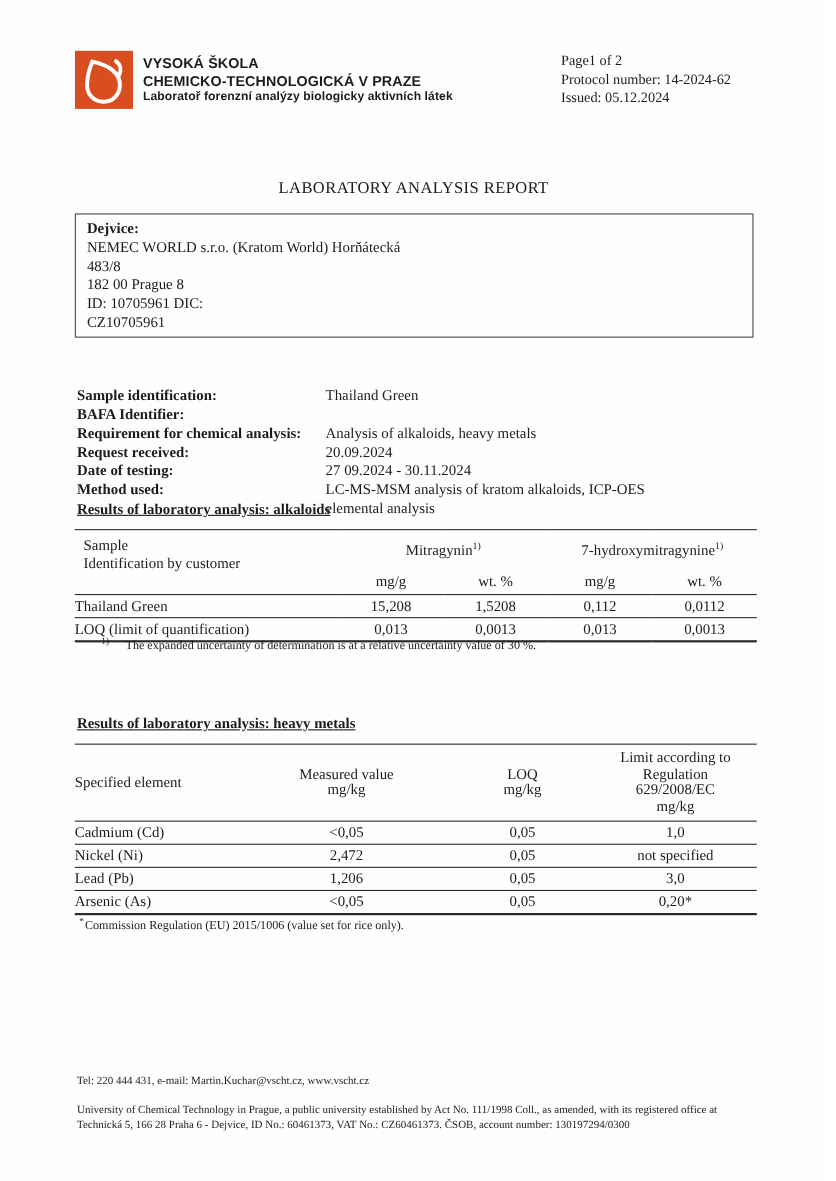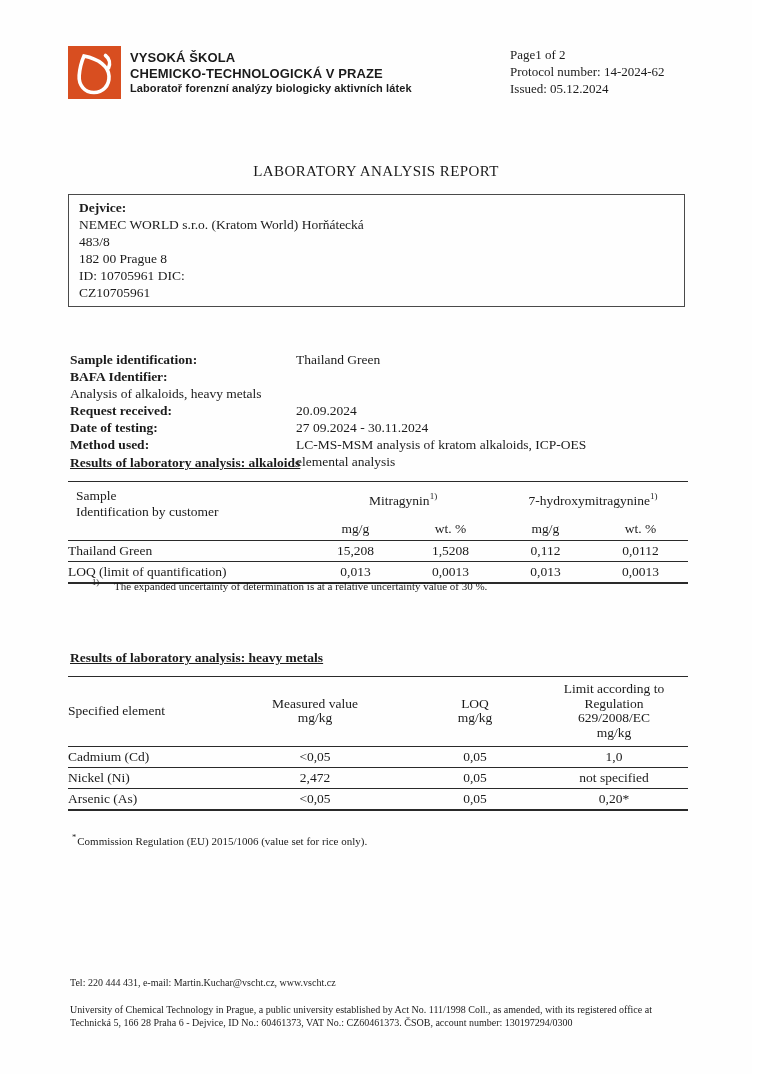--- a/index.html
+++ b/index.html
@@ -107,20 +107,21 @@
 
   <div class="sample-info">
     <div class="info-row">
       <div class="info-label">Sample identification:</div>
       <div class="info-value">Thailand Green</div>
     </div>
     <div class="info-row">
       <div class="info-label">BAFA Identifier:</div>
     </div>
     <div class="info-row">
+      <div class="info-label">Requirement for chemical analysis:</div>
       <div class="info-value">Analysis of alkaloids, heavy metals</div>
     </div>
     <div class="info-row">
       <div class="info-label">Request received:</div>
       <div class="info-value">20.09.2024</div>
     </div>
     <div class="info-row">
       <div class="info-label">Date of testing:</div>
       <div class="info-value">27 09.2024 - 30.11.2024</div>
     </div>
@@ -207,20 +208,26 @@
       <td class="num">&lt;0,05</td>
       <td class="num">0,05</td>
       <td class="num">1,0</td>
     </tr>
     <tr class="data-row">
       <td class="name-cell">Nickel (Ni)</td>
       <td class="num">2,472</td>
       <td class="num">0,05</td>
       <td class="num">not specified</td>
     </tr>
+    <tr class="data-row">
+      <td class="name-cell">Lead (Pb)</td>
+      <td class="num">1,206</td>
+      <td class="num">0,05</td>
+      <td class="num">3,0</td>
+    </tr>
     <tr class="data-row last">
       <td class="name-cell">Arsenic (As)</td>
       <td class="num">&lt;0,05</td>
       <td class="num">0,05</td>
       <td class="num">0,20*</td>
     </tr>
   </tbody>
     </table>
 
   <div class="met-footnote"><sup>*</sup><span>Commission Regulation (EU) 2015/1006 (value set for rice only).</span></div>

